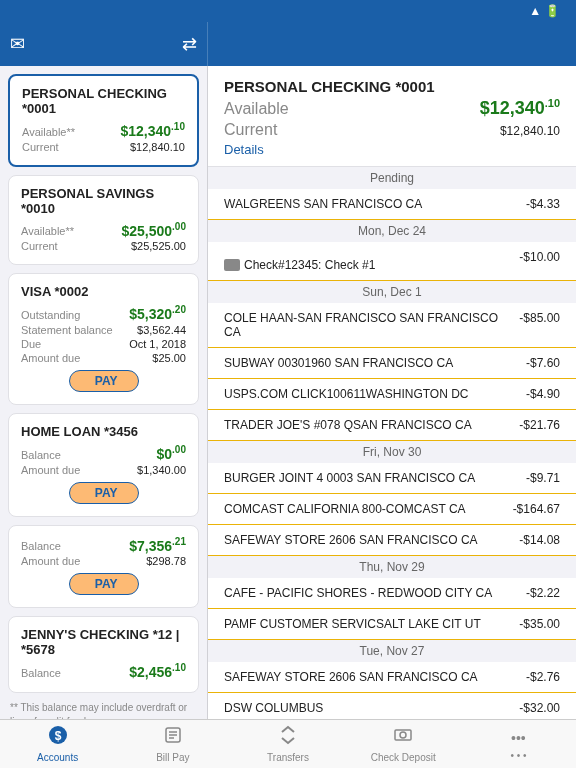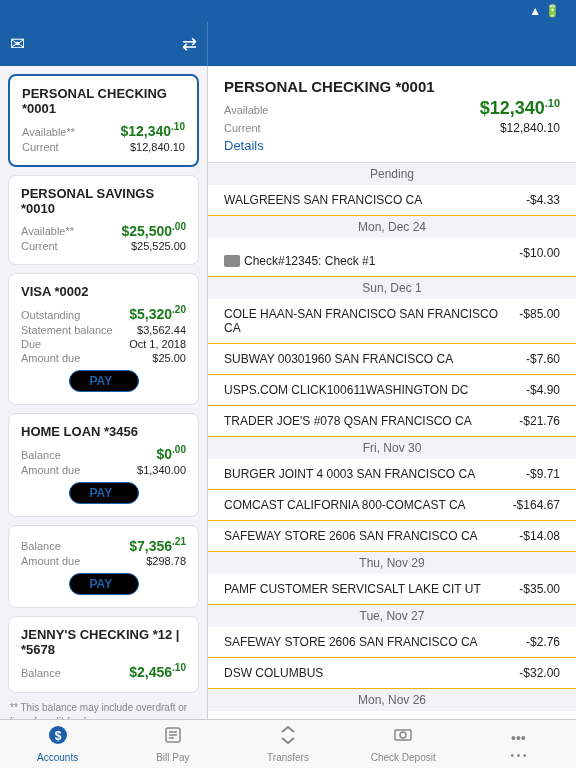--- a/index.html
+++ b/index.html
@@ -113,29 +113,29 @@
       color: #1a7a1a;
       font-size: 14px;
       font-weight: 700;
     }
     .account-value.green sup {
       font-size: 10px;
     }
     .pay-btn {
       display: block;
       margin: 6px auto 2px auto;
-      background: #000000;
+      background: #fdba74;
       border: 1px solid #1a5fa8;
       color: #1a5fa8;
       font-size: 12px;
       font-weight: 600;
       padding: 3px 20px;
       border-radius: 14px;
       cursor: pointer;
-      text-align: left;
+      text-align: right;
       width: 70px;
     }
     .disclaimer {
       font-size: 10px;
       color: #888;
       padding: 8px 10px 4px 10px;
       line-height: 1.4;
     }
 
     
@@ -156,21 +156,21 @@
       font-weight: 700;
       color: #222;
     }
     .history-header-row {
       display: flex;
       justify-content: space-between;
       align-items: baseline;
       margin-top: 2px;
     }
     .history-label {
-      font-size: 11px;
+      font-size: 16px;
       color: #888;
     }
     .history-value {
       font-size: 12px;
       color: #222;
     }
     .history-value.green {
       color: #1a7a1a;
       font-size: 18px;
       font-weight: 700;
@@ -414,20 +414,24 @@
       <div class="transaction-row">
         <div class="transaction-name">COMCAST CALIFORNIA 800-COMCAST CA</div>
         <div class="transaction-amount">-$164.67</div>
       </div>
       <div class="transaction-row">
         <div class="transaction-name">SAFEWAY STORE 2606 SAN FRANCISCO CA</div>
         <div class="transaction-amount">-$14.08</div>
       </div>
       <div class="section-header">Thu, Nov 29</div>
       <div class="transaction-row">
+        <div class="transaction-name">CAFE - PACIFIC SHORES - REDWOOD CITY CA</div>
+        <div class="transaction-amount">-$2.22</div>
+      </div>
+      <div class="transaction-row">
         <div class="transaction-name">PAMF CUSTOMER SERVICSALT LAKE CIT UT</div>
         <div class="transaction-amount">-$35.00</div>
       </div>
       <div class="section-header">Tue, Nov 27</div>
       <div class="transaction-row">
         <div class="transaction-name">SAFEWAY STORE 2606 SAN FRANCISCO CA</div>
         <div class="transaction-amount">-$2.76</div>
       </div>
       <div class="transaction-row">
         <div class="transaction-name">DSW COLUMBUS</div>

